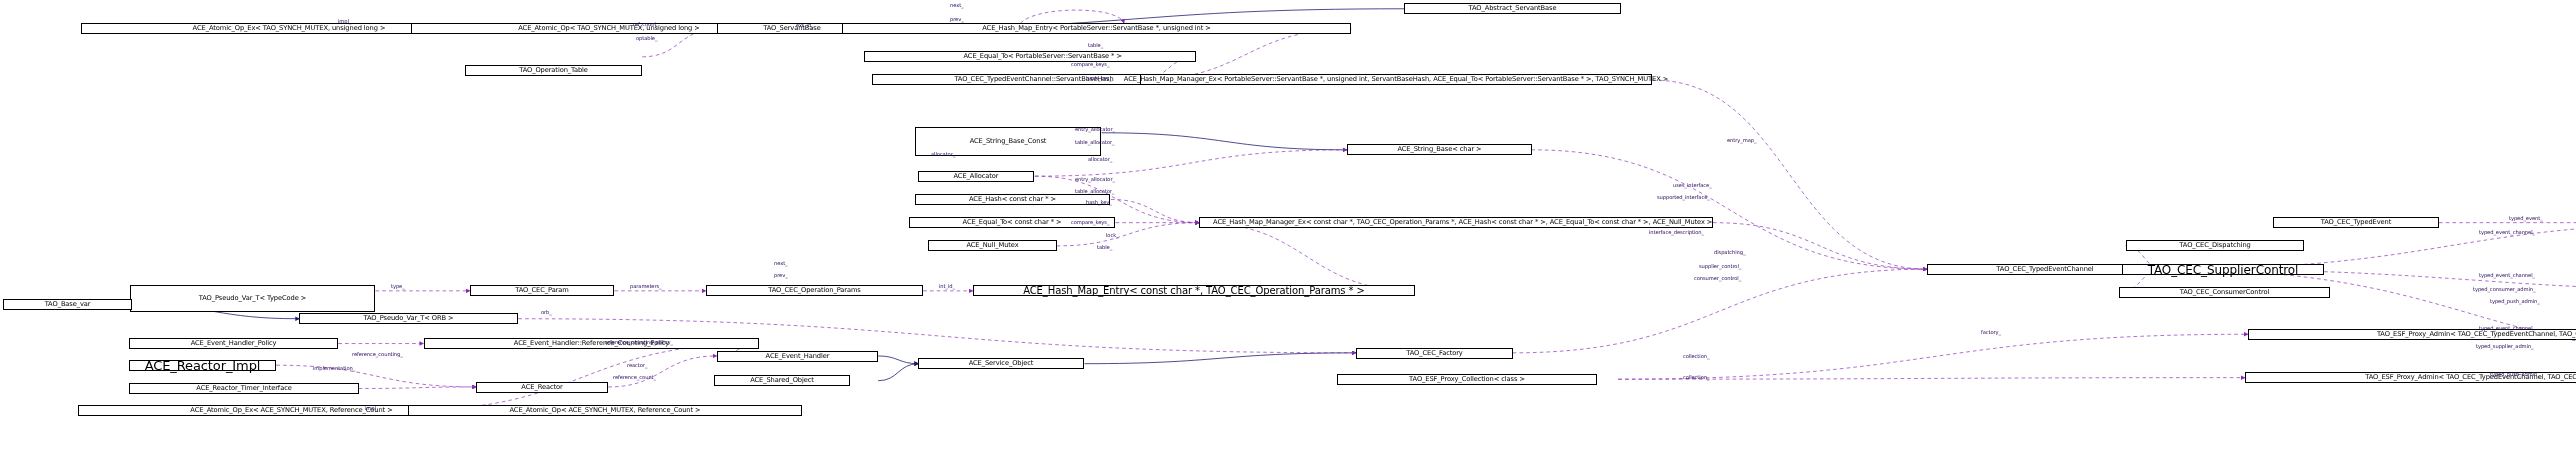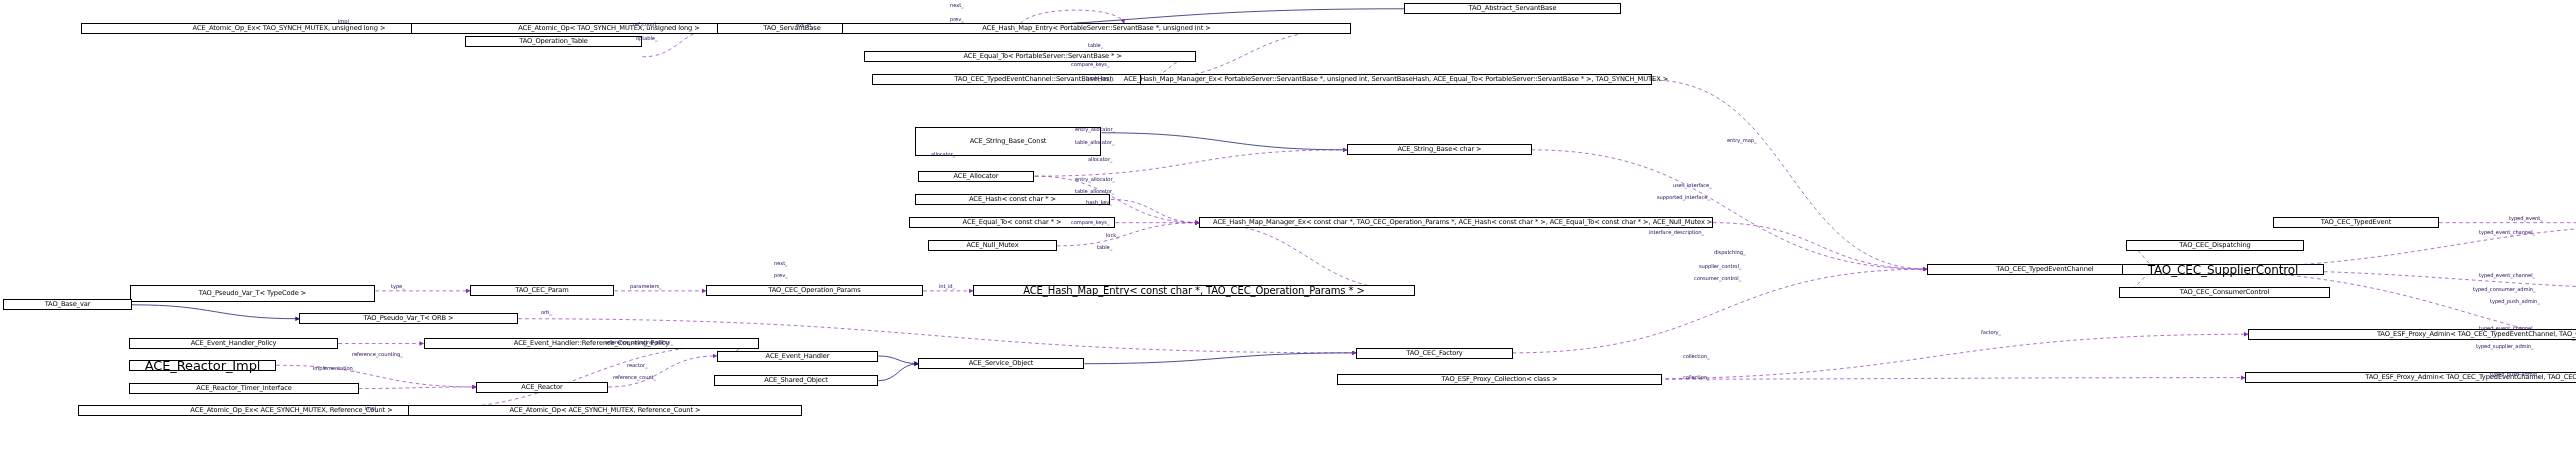--- a/index.html
+++ b/index.html
@@ -92,54 +92,54 @@
         <path d="M1188,563 C1276.5,563 1276.5,563 1365,563" fill="none" stroke="#8b2bb9" stroke-width="1.3" stroke-dasharray="7,6" marker-end="url(#ah-usage)"></path>
         <path d="M1785,563 C1833,563 1833,563 1881,563" fill="none" stroke="#8b2bb9" stroke-width="1.3" stroke-dasharray="7,6" marker-end="url(#ah-usage)"></path>
         <path d="M2736,563 C2527.5,563 2527.5,431 2319,431" fill="none" stroke="#8b2bb9" stroke-width="1.3" stroke-dasharray="7,6" marker-end="url(#ah-usage)"></path>
         <path d="M1002,617 C1812,617 1812,683 2622,683" fill="none" stroke="#8b2bb9" stroke-width="1.3" stroke-dasharray="7,6" marker-end="url(#ah-usage)"></path>
       </g>
   </svg>
   <div id="node-layer">
       <div class="node" style="left: 81px; top: 23px; width: 416px; height: 11.4px; font-size: 6.7px;">ACE_Atomic_Op_Ex&lt; TAO_SYNCH_MUTEX, unsigned long &gt;</div>
       <div class="node" style="left: 1404px; top: 3.1px; width: 217px; height: 11.4px; font-size: 6.7px;">TAO_Abstract_ServantBase</div>
       <div class="node" style="left: 411px; top: 23px; width: 396px; height: 11.4px; font-size: 6.7px;">ACE_Atomic_Op&lt; TAO_SYNCH_MUTEX, unsigned long &gt;</div>
-      <div class="node" style="left: 465px; top: 36px; width: 177px; height: 11.4px; font-size: 6.7px;">TAO_Operation_Table</div>
+      <div class="node" style="left: 465px; top: 65px; width: 177px; height: 11.4px; font-size: 6.7px;">TAO_Operation_Table</div>
       <div class="node" style="left: 717px; top: 23px; width: 150px; height: 11.4px; font-size: 6.7px;">TAO_ServantBase</div>
       <div class="node" style="left: 842px; top: 23px; width: 509px; height: 11.4px; font-size: 6.7px;">ACE_Hash_Map_Entry&lt; PortableServer::ServantBase *, unsigned int &gt;</div>
       <div class="node" style="left: 864px; top: 51px; width: 332px; height: 11.4px; font-size: 6.7px; padding-left: 28px;">ACE_Equal_To&lt; PortableServer::ServantBase * &gt;</div>
       <div class="node" style="left: 872px; top: 74px; width: 324px; height: 11.4px; font-size: 6.7px;">TAO_CEC_TypedEventChannel::ServantBaseHash</div>
       <div class="node" style="left: 1140px; top: 74px; width: 512px; height: 11.4px; font-size: 6.7px;">ACE_Hash_Map_Manager_Ex&lt; PortableServer::ServantBase *, unsigned int, ServantBaseHash, ACE_Equal_To&lt; PortableServer::ServantBase * &gt;, TAO_SYNCH_MUTEX &gt;</div>
       <div class="node" style="left: 915px; top: 127px; width: 186px; height: 29px; font-size: 6.7px;">ACE_String_Base_Const</div>
       <div class="node" style="left: 1347px; top: 144px; width: 185px; height: 11.4px; font-size: 6.7px;">ACE_String_Base&lt; char &gt;</div>
       <div class="node" style="left: 918px; top: 171px; width: 116px; height: 11.4px; font-size: 6.7px;">ACE_Allocator</div>
       <div class="node" style="left: 915px; top: 194px; width: 195px; height: 11.4px; font-size: 6.7px;">ACE_Hash&lt; const char * &gt;</div>
       <div class="node" style="left: 909px; top: 217px; width: 206px; height: 11.4px; font-size: 6.7px;">ACE_Equal_To&lt; const char * &gt;</div>
       <div class="node" style="left: 928px; top: 240px; width: 129px; height: 11.4px; font-size: 6.7px;">ACE_Null_Mutex</div>
       <div class="node" style="left: 1199px; top: 217px; width: 514px; height: 11.4px; font-size: 6.7px; padding-left: 16px;">ACE_Hash_Map_Manager_Ex&lt; const char *, TAO_CEC_Operation_Params *, ACE_Hash&lt; const char * &gt;, ACE_Equal_To&lt; const char * &gt;, ACE_Null_Mutex &gt;</div>
       <div class="node" style="left: 2273px; top: 217px; width: 166px; height: 11.4px; font-size: 6.7px;">TAO_CEC_TypedEvent</div>
       <div class="node" style="left: 2126px; top: 240px; width: 178px; height: 11.4px; font-size: 6.7px;">TAO_CEC_Dispatching</div>
       <div class="node" style="left: 1927px; top: 264px; width: 236px; height: 11.4px; font-size: 6.7px;">TAO_CEC_TypedEventChannel</div>
-      <div class="node" style="left: 130px; top: 285px; width: 245px; height: 17px; font-size: 6.7px;">TAO_Pseudo_Var_T&lt; TypeCode &gt;</div>
+      <div class="node" style="left: 130px; top: 285px; width: 245px; height: 27px; font-size: 6.7px;">TAO_Pseudo_Var_T&lt; TypeCode &gt;</div>
       <div class="node" style="left: 470px; top: 285px; width: 144px; height: 11.4px; font-size: 6.7px;">TAO_CEC_Param</div>
       <div class="node" style="left: 706px; top: 285px; width: 217px; height: 11.4px; font-size: 6.7px;">TAO_CEC_Operation_Params</div>
       <div class="node" style="left: 973px; top: 285px; width: 442px; height: 11.4px; font-size: 10px;">ACE_Hash_Map_Entry&lt; const char *, TAO_CEC_Operation_Params * &gt;</div>
       <div class="node" style="left: 2122px; top: 264px; width: 202px; height: 11.4px; font-size: 12px;">TAO_CEC_SupplierControl</div>
       <div class="node" style="left: 3.1px; top: 299px; width: 129px; height: 11.4px; font-size: 6.7px;">TAO_Base_var</div>
       <div class="node" style="left: 299px; top: 313px; width: 219px; height: 11.4px; font-size: 6.7px;">TAO_Pseudo_Var_T&lt; ORB &gt;</div>
       <div class="node" style="left: 2119px; top: 287px; width: 211px; height: 11.4px; font-size: 6.7px;">TAO_CEC_ConsumerControl</div>
       <div class="node" style="left: 129px; top: 338px; width: 209px; height: 11.4px; font-size: 6.7px;">ACE_Event_Handler_Policy</div>
       <div class="node" style="left: 424px; top: 338px; width: 335px; height: 11.4px; font-size: 6.7px;">ACE_Event_Handler::Reference_Counting_Policy</div>
       <div class="node" style="left: 717px; top: 351px; width: 161px; height: 11.4px; font-size: 6.7px;">ACE_Event_Handler</div>
       <div class="node" style="left: 918px; top: 358px; width: 166px; height: 11.4px; font-size: 6.7px;">ACE_Service_Object</div>
       <div class="node" style="left: 1356px; top: 348px; width: 157px; height: 11.4px; font-size: 6.7px;">TAO_CEC_Factory</div>
       <div class="node" style="left: 2248px; top: 329px; width: 706px; height: 11.4px; font-size: 6.7px;">TAO_ESF_Proxy_Admin&lt; TAO_CEC_TypedEventChannel, TAO_CEC_ProxyPushSupplier, CosTypedEventChannelAdmin::ProxyPushSupplier &gt;</div>
       <div class="node" style="left: 129px; top: 360px; width: 147px; height: 11.4px; font-size: 13px;">ACE_Reactor_Impl</div>
       <div class="node" style="left: 476px; top: 382px; width: 132px; height: 11.4px; font-size: 6.7px;">ACE_Reactor</div>
-      <div class="node" style="left: 714px; top: 375px; width: 164px; height: 11.4px; font-size: 6.7px;">ACE_Shared_Object</div>
-      <div class="node" style="left: 1337px; top: 374px; width: 325px; height: 11.4px; font-size: 6.7px;">TAO_ESF_Proxy_Collection&lt; class &gt;</div>
+      <div class="node" style="left: 714px; top: 375px; width: 136px; height: 11.4px; font-size: 6.7px;">ACE_Shared_Object</div>
+      <div class="node" style="left: 1337px; top: 374px; width: 260px; height: 11.4px; font-size: 6.7px;">TAO_ESF_Proxy_Collection&lt; class &gt;</div>
       <div class="node" style="left: 129px; top: 383px; width: 230px; height: 11.4px; font-size: 6.7px;">ACE_Reactor_Timer_Interface</div>
       <div class="node" style="left: 2245px; top: 372px; width: 740px; height: 11.4px; font-size: 6.7px;">TAO_ESF_Proxy_Admin&lt; TAO_CEC_TypedEventChannel, TAO_CEC_TypedProxyPushConsumer, CosTypedEventChannelAdmin::TypedProxyPushConsumer &gt;</div>
       <div class="node" style="left: 78px; top: 405px; width: 427px; height: 11.4px; font-size: 6.7px;">ACE_Atomic_Op_Ex&lt; ACE_SYNCH_MUTEX, Reference_Count &gt;</div>
       <div class="node" style="left: 408px; top: 405px; width: 394px; height: 11.4px; font-size: 6.7px;">ACE_Atomic_Op&lt; ACE_SYNCH_MUTEX, Reference_Count &gt;</div>
     </div>
   <div id="label-layer">
       <div class="elabel" style="left: 338px; top: 18.6px;">impl_</div>
       <div class="elabel" style="left: 950px; top: 3.1px;">next_</div>
       <div class="elabel" style="left: 950px; top: 17px;">prev_</div>
       <div class="elabel" style="left: 633px; top: 22px;">ref_count_</div>

